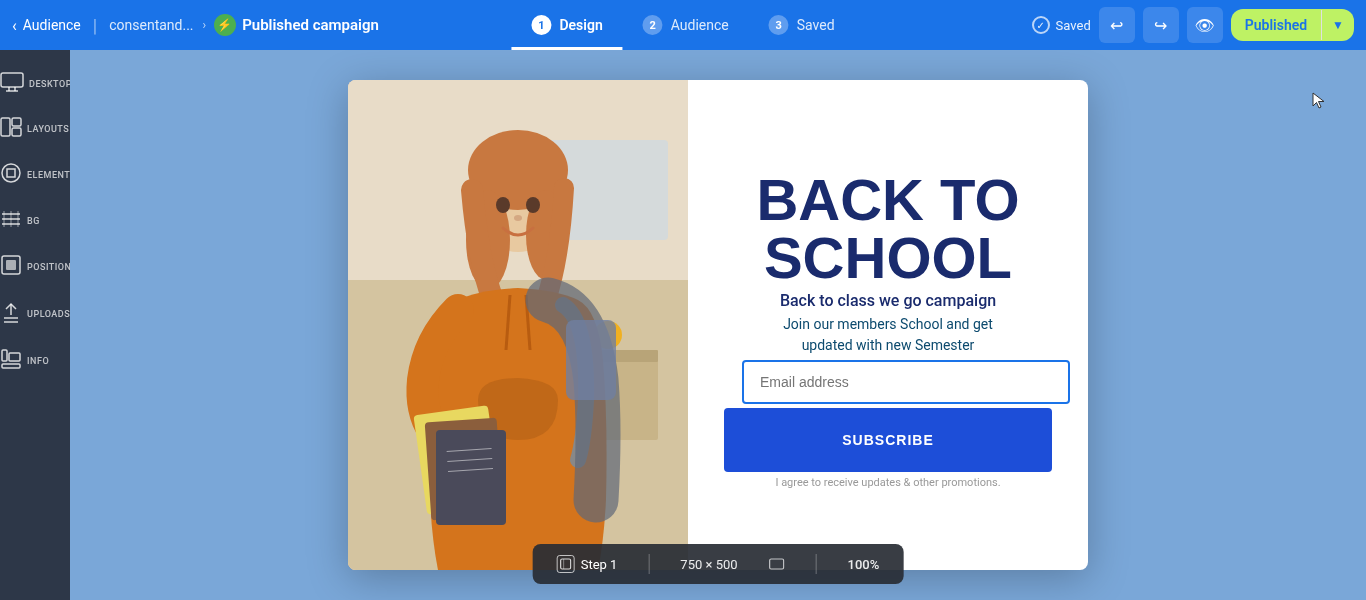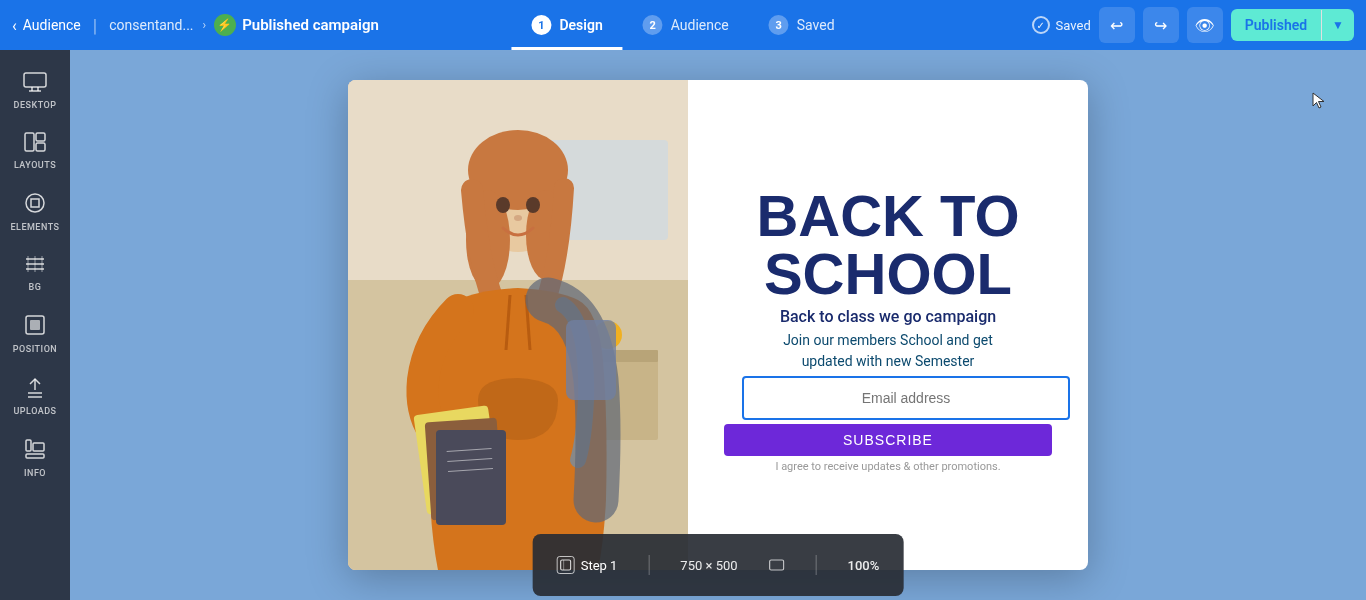--- a/index.html
+++ b/index.html
@@ -156,22 +156,22 @@
       align-items: center;
       justify-content: center;
       cursor: pointer;
       color: white;
       font-size: 16px;
       border: none;
     }
     .published-btn {
       display: flex;
       align-items: center;
-      background: #5eead4;
-      border-radius: 6px;
+      background: #bef264;
+      border-radius: 12px;
       overflow: hidden;
       cursor: pointer;
     }
     .published-label {
       padding: 8px 14px;
       color: #1a73e8;
       font-size: 14px;
       font-weight: 600;
     }
     .published-dropdown {
@@ -193,21 +193,21 @@
       background: #2d3748;
       display: flex;
       flex-direction: column;
       align-items: center;
       padding-top: 10px;
       gap: 0;
     }
     .sidebar-item {
       width: 100%;
       display: flex;
-      flex-direction: column;
+      flex-direction: row;
       align-items: center;
       padding: 12px 0 10px;
       cursor: pointer;
       color: rgba(255,255,255,0.7);
       font-size: 10px;
       gap: 5px;
       border-bottom: none;
     }
     .sidebar-item .s-icon {
       font-size: 20px;
@@ -286,52 +286,52 @@
       text-align: center;
       line-height: 1.5;
     }
     .email-input {
       width: 100%;
       padding: 12px 16px;
       border: 2px solid #1a73e8;
       border-radius: 4px;
       font-size: 14px;
       color: #999;
-      text-align: center;
+      text-align: left;
       outline: none;
       margin-left: 36px;
     }
     .subscribe-btn {
       width: 100%;
-      padding: 8px;
-      background: #6d28d9;
+      padding: 24px;
+      background: #1d4ed8;
       color: white;
       border: none;
       border-radius: 4px;
       font-size: 14px;
-      font-weight: 400;
+      font-weight: 700;
       letter-spacing: 1px;
       cursor: pointer;
       text-transform: uppercase;
     }
     .agree-text {
       font-size: 11px;
       color: #999;
       text-align: center;
     }
 
     
     .bottom-bar {
       position: absolute;
-      bottom: 4px;
+      bottom: 16px;
       left: 50%;
       transform: translateX(-50%);
       background: rgba(40,44,52,0.92);
       border-radius: 8px;
-      padding: 21px 24px;
+      padding: 10px 24px;
       display: flex;
       align-items: center;
       gap: 31px;
       color: white;
       font-size: 13px;
     }
     .step-indicator {
       display: flex;
       align-items: center;
       gap: 6px;

